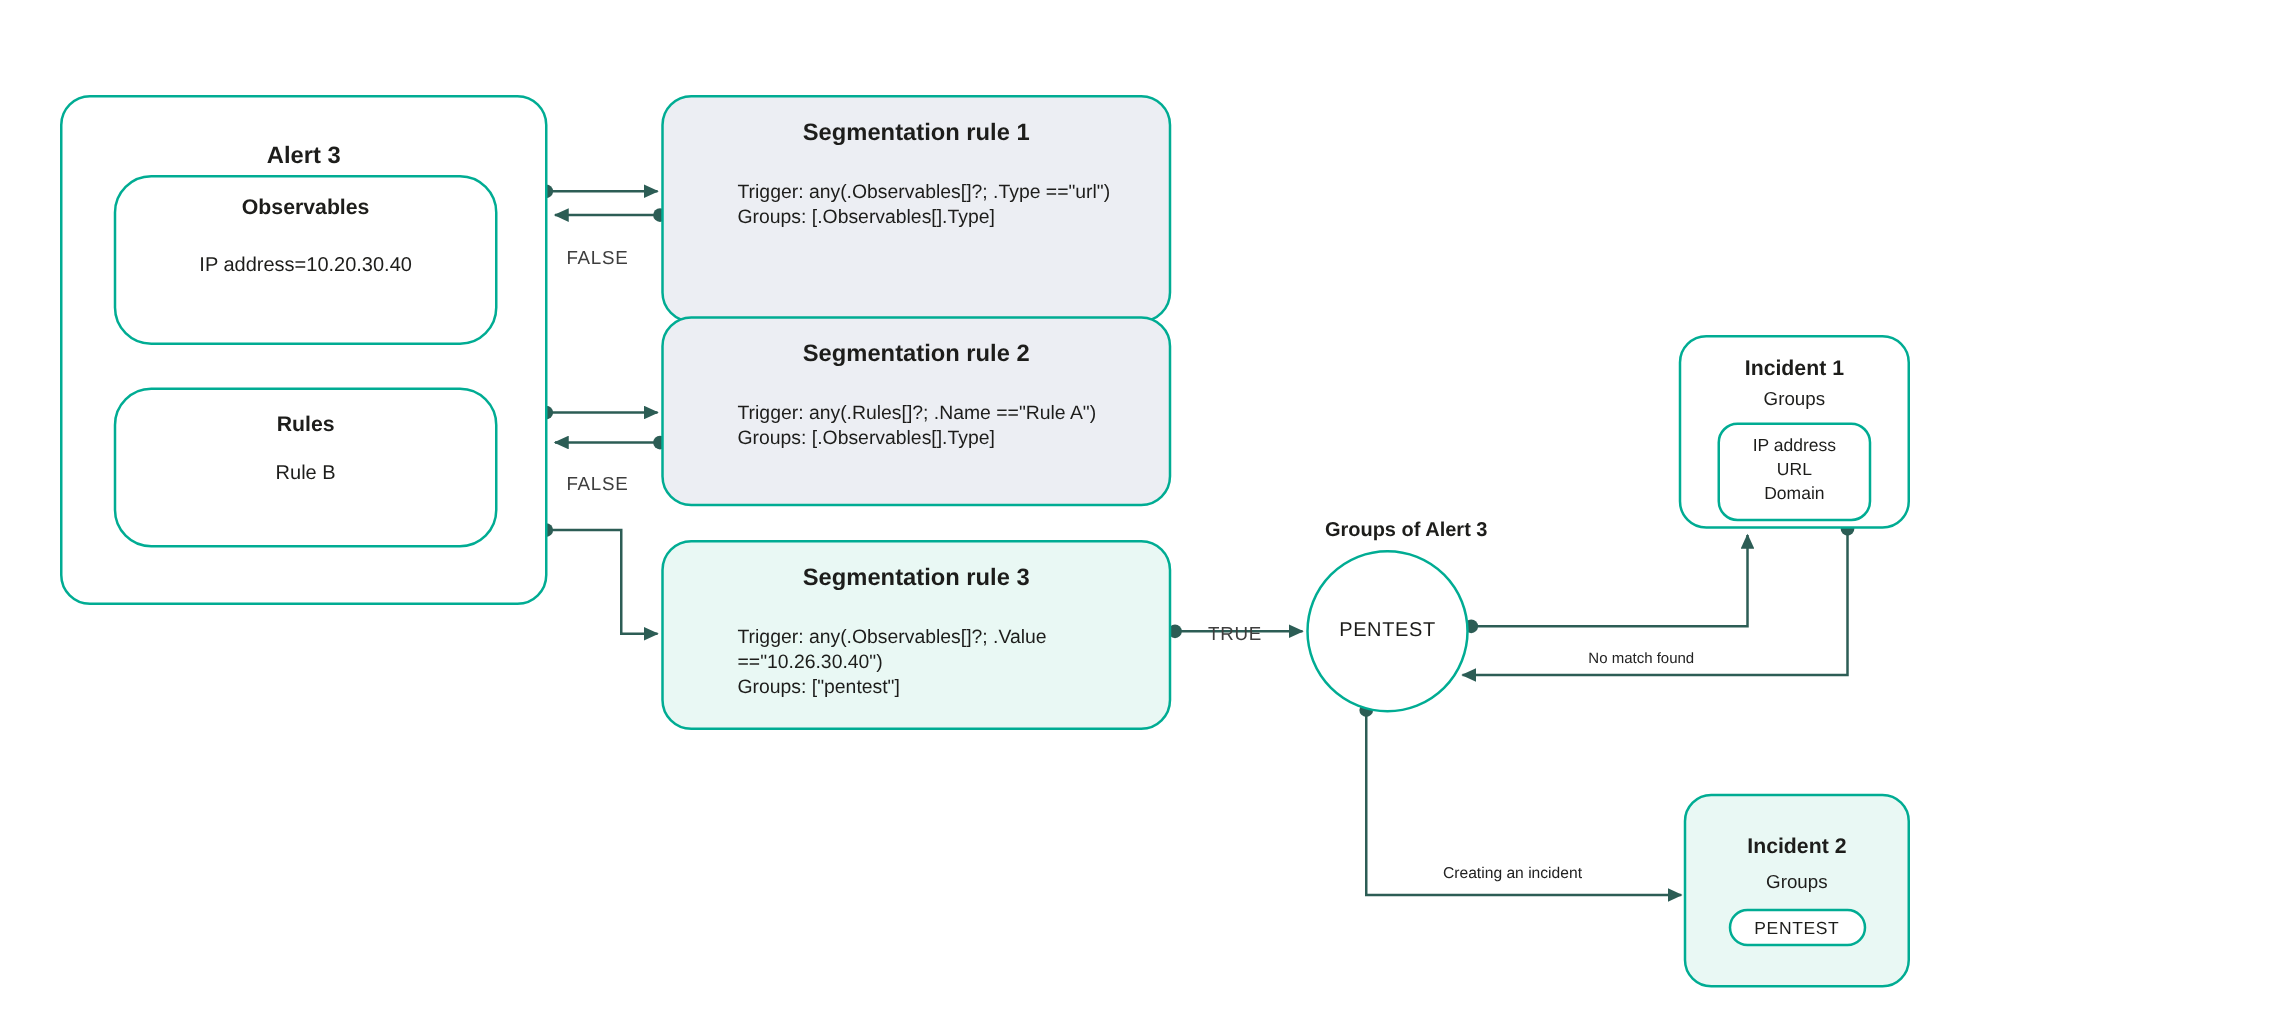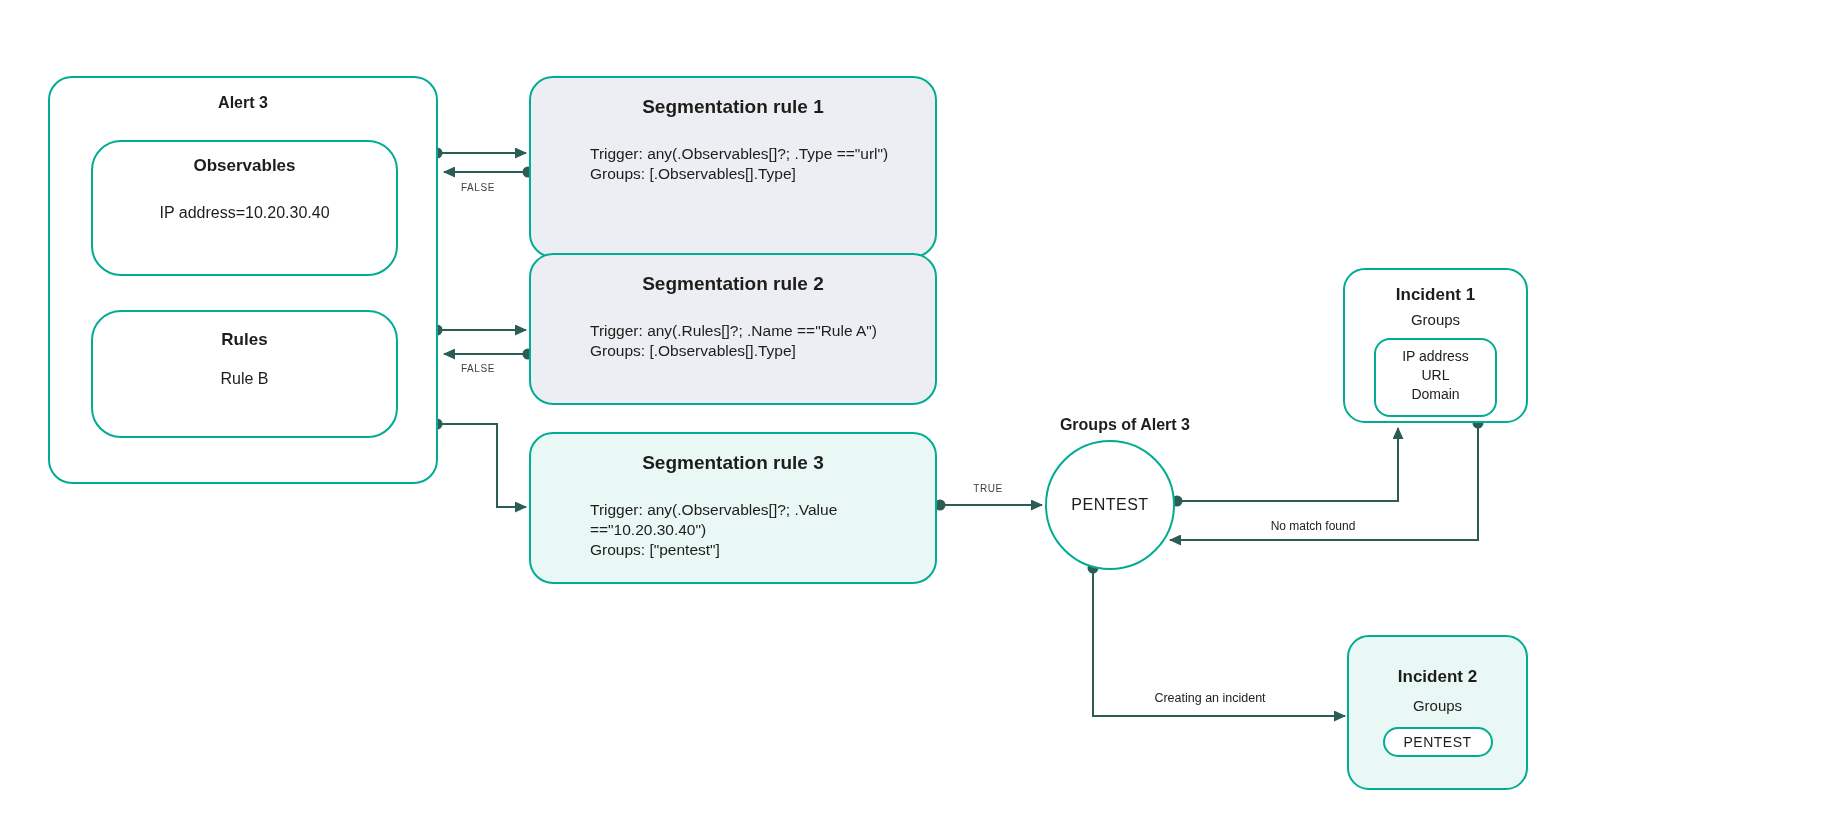--- a/index.html
+++ b/index.html
@@ -13,21 +13,21 @@
   html,body{background:#fff;}
   body{font-family:"Liberation Sans","DejaVu Sans",sans-serif;color:var(--ink);}
   .canvas{position:relative;width:1824px;height:822px;background:#fff;overflow:hidden;}
   .edges{position:absolute;left:0;top:0;width:1824px;height:822px;}
   .edge{stroke:var(--dark,#2C5D55);stroke-width:2;fill:none;}
   .dot{fill:var(--dark,#2C5D55);}
   .arrowhead-fill{fill:var(--dark,#2C5D55);}
 
   .box{position:absolute;border:2px solid var(--teal,#00AC93);background:#fff;}
   .alert{left:48px;top:76px;width:390px;height:408px;border-radius:24px;}
-  .alert-title{padding-top:16px;text-align:center;font-size:16px;font-weight:700;}
+  .alert-title{padding-top:36px;text-align:center;font-size:19px;font-weight:700;}
   .inner-box{position:absolute;left:41px;width:307px;border:2px solid var(--teal,#00AC93);border-radius:30px;background:#fff;text-align:center;}
   .obs{top:62px;height:136px;}
   .rules{top:232px;height:128px;}
   .obs .sub-title{padding-top:14px;font-size:17px;font-weight:700;}
   .rules .sub-title{padding-top:18px;font-size:17px;font-weight:700;}
   .obs .sub-value{margin-top:28px;font-size:16px;}
   .rules .sub-value{margin-top:20px;font-size:16px;}
 
   .rule{left:529px;width:408px;border-radius:24px;background:var(--rule-bg,#ECEEF3);}
   .rule1{top:76px;height:182px;}
@@ -43,21 +43,21 @@
   .incident1{left:1343px;top:268px;}
   .incident2{left:1347px;top:635px;width:181px;background:var(--mint-bg,#E9F8F4);}
   .incident-title{padding-top:15px;font-size:17px;font-weight:700;}
   .incident2 .incident-title{padding-top:2px;margin-top:28px;}
   .incident-subtitle{margin-top:6px;font-size:15px;}
   .incident2 .incident-subtitle{margin-top:10px;}
   .group-list{margin:10px auto 0;width:123px;height:79px;border:2px solid var(--teal,#00AC93);border-radius:16px;padding-top:7px;font-size:14px;line-height:19px;}
   .group-pill{margin:13px auto 0;width:110px;height:30px;border:2px solid var(--teal,#00AC93);border-radius:15px;background:#fff;font-size:14px;line-height:27px;letter-spacing:0.5px;}
 
   .edge-label{position:absolute;text-align:center;color:#3E3E3E;}
-  .lbl-small{font-size:10px;letter-spacing:0.6px;}
+  .lbl-small{font-size:15px;letter-spacing:0.6px;margin-top:16px;}
   .lbl-false1{left:446px;top:182px;width:64px;}
   .lbl-false2{left:446px;top:363px;width:64px;}
   .lbl-true{left:956px;top:483px;width:64px;}
   .lbl-no-match{left:1238px;top:519px;width:150px;font-size:12px;color:#222;}
   .lbl-creating{left:1125px;top:691px;width:170px;font-size:12.5px;color:#222;}
 </style>
 </head>
 <body>
 
 <div class="canvas">
@@ -114,21 +114,21 @@
     <div class="rule-title">Segmentation rule 2</div>
     <div class="rule-body">
       <div>Trigger: any(.Rules[]?; .Name =="Rule A")</div>
       <div>Groups: [.Observables[].Type]</div>
     </div>
   </div>
 
   <div class="box rule rule3">
     <div class="rule-title">Segmentation rule 3</div>
     <div class="rule-body">
-      <div>Trigger: any(.Observables[]?; .Value =="10.20.30.40")</div>
+      <div>Trigger: any(.Observables[]?; .Value =="10.26.30.40")</div>
       <div>Groups: ["pentest"]</div>
     </div>
   </div>
 
   <div class="groups-label">Groups of Alert 3</div>
   <div class="groups-circle">
     <span>PENTEST</span>
   </div>
 
   <div class="box incident incident1">

